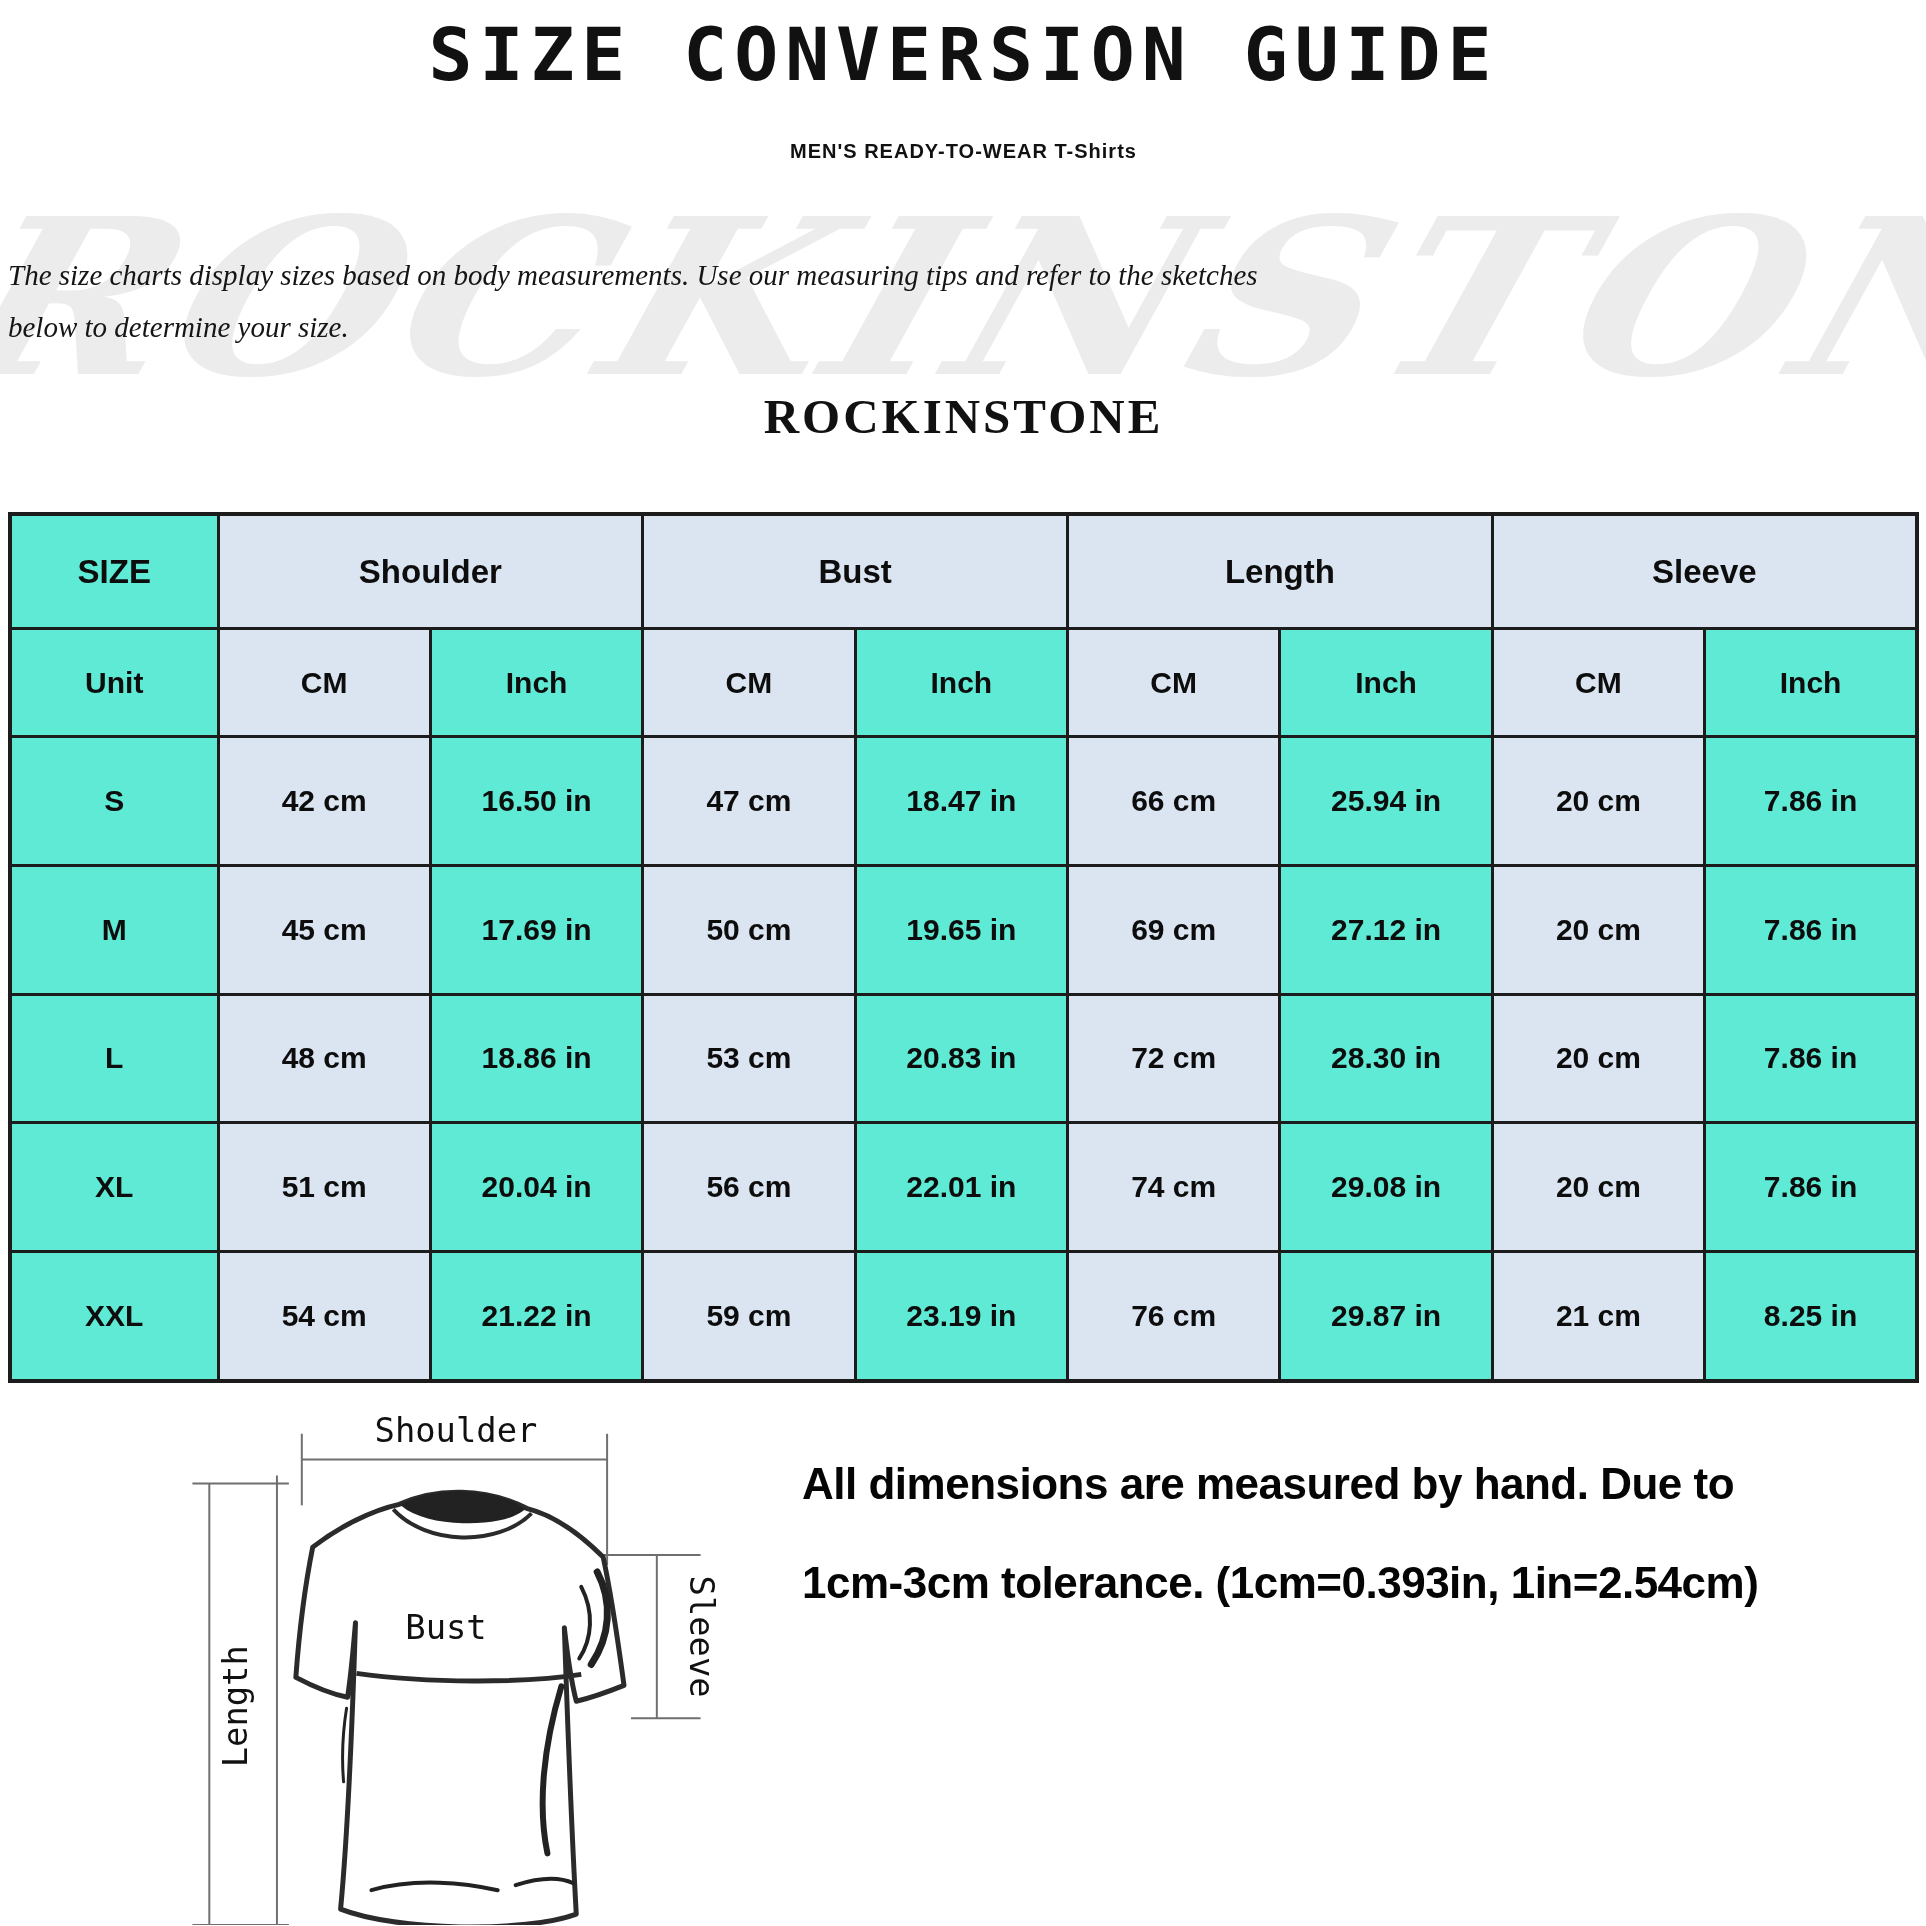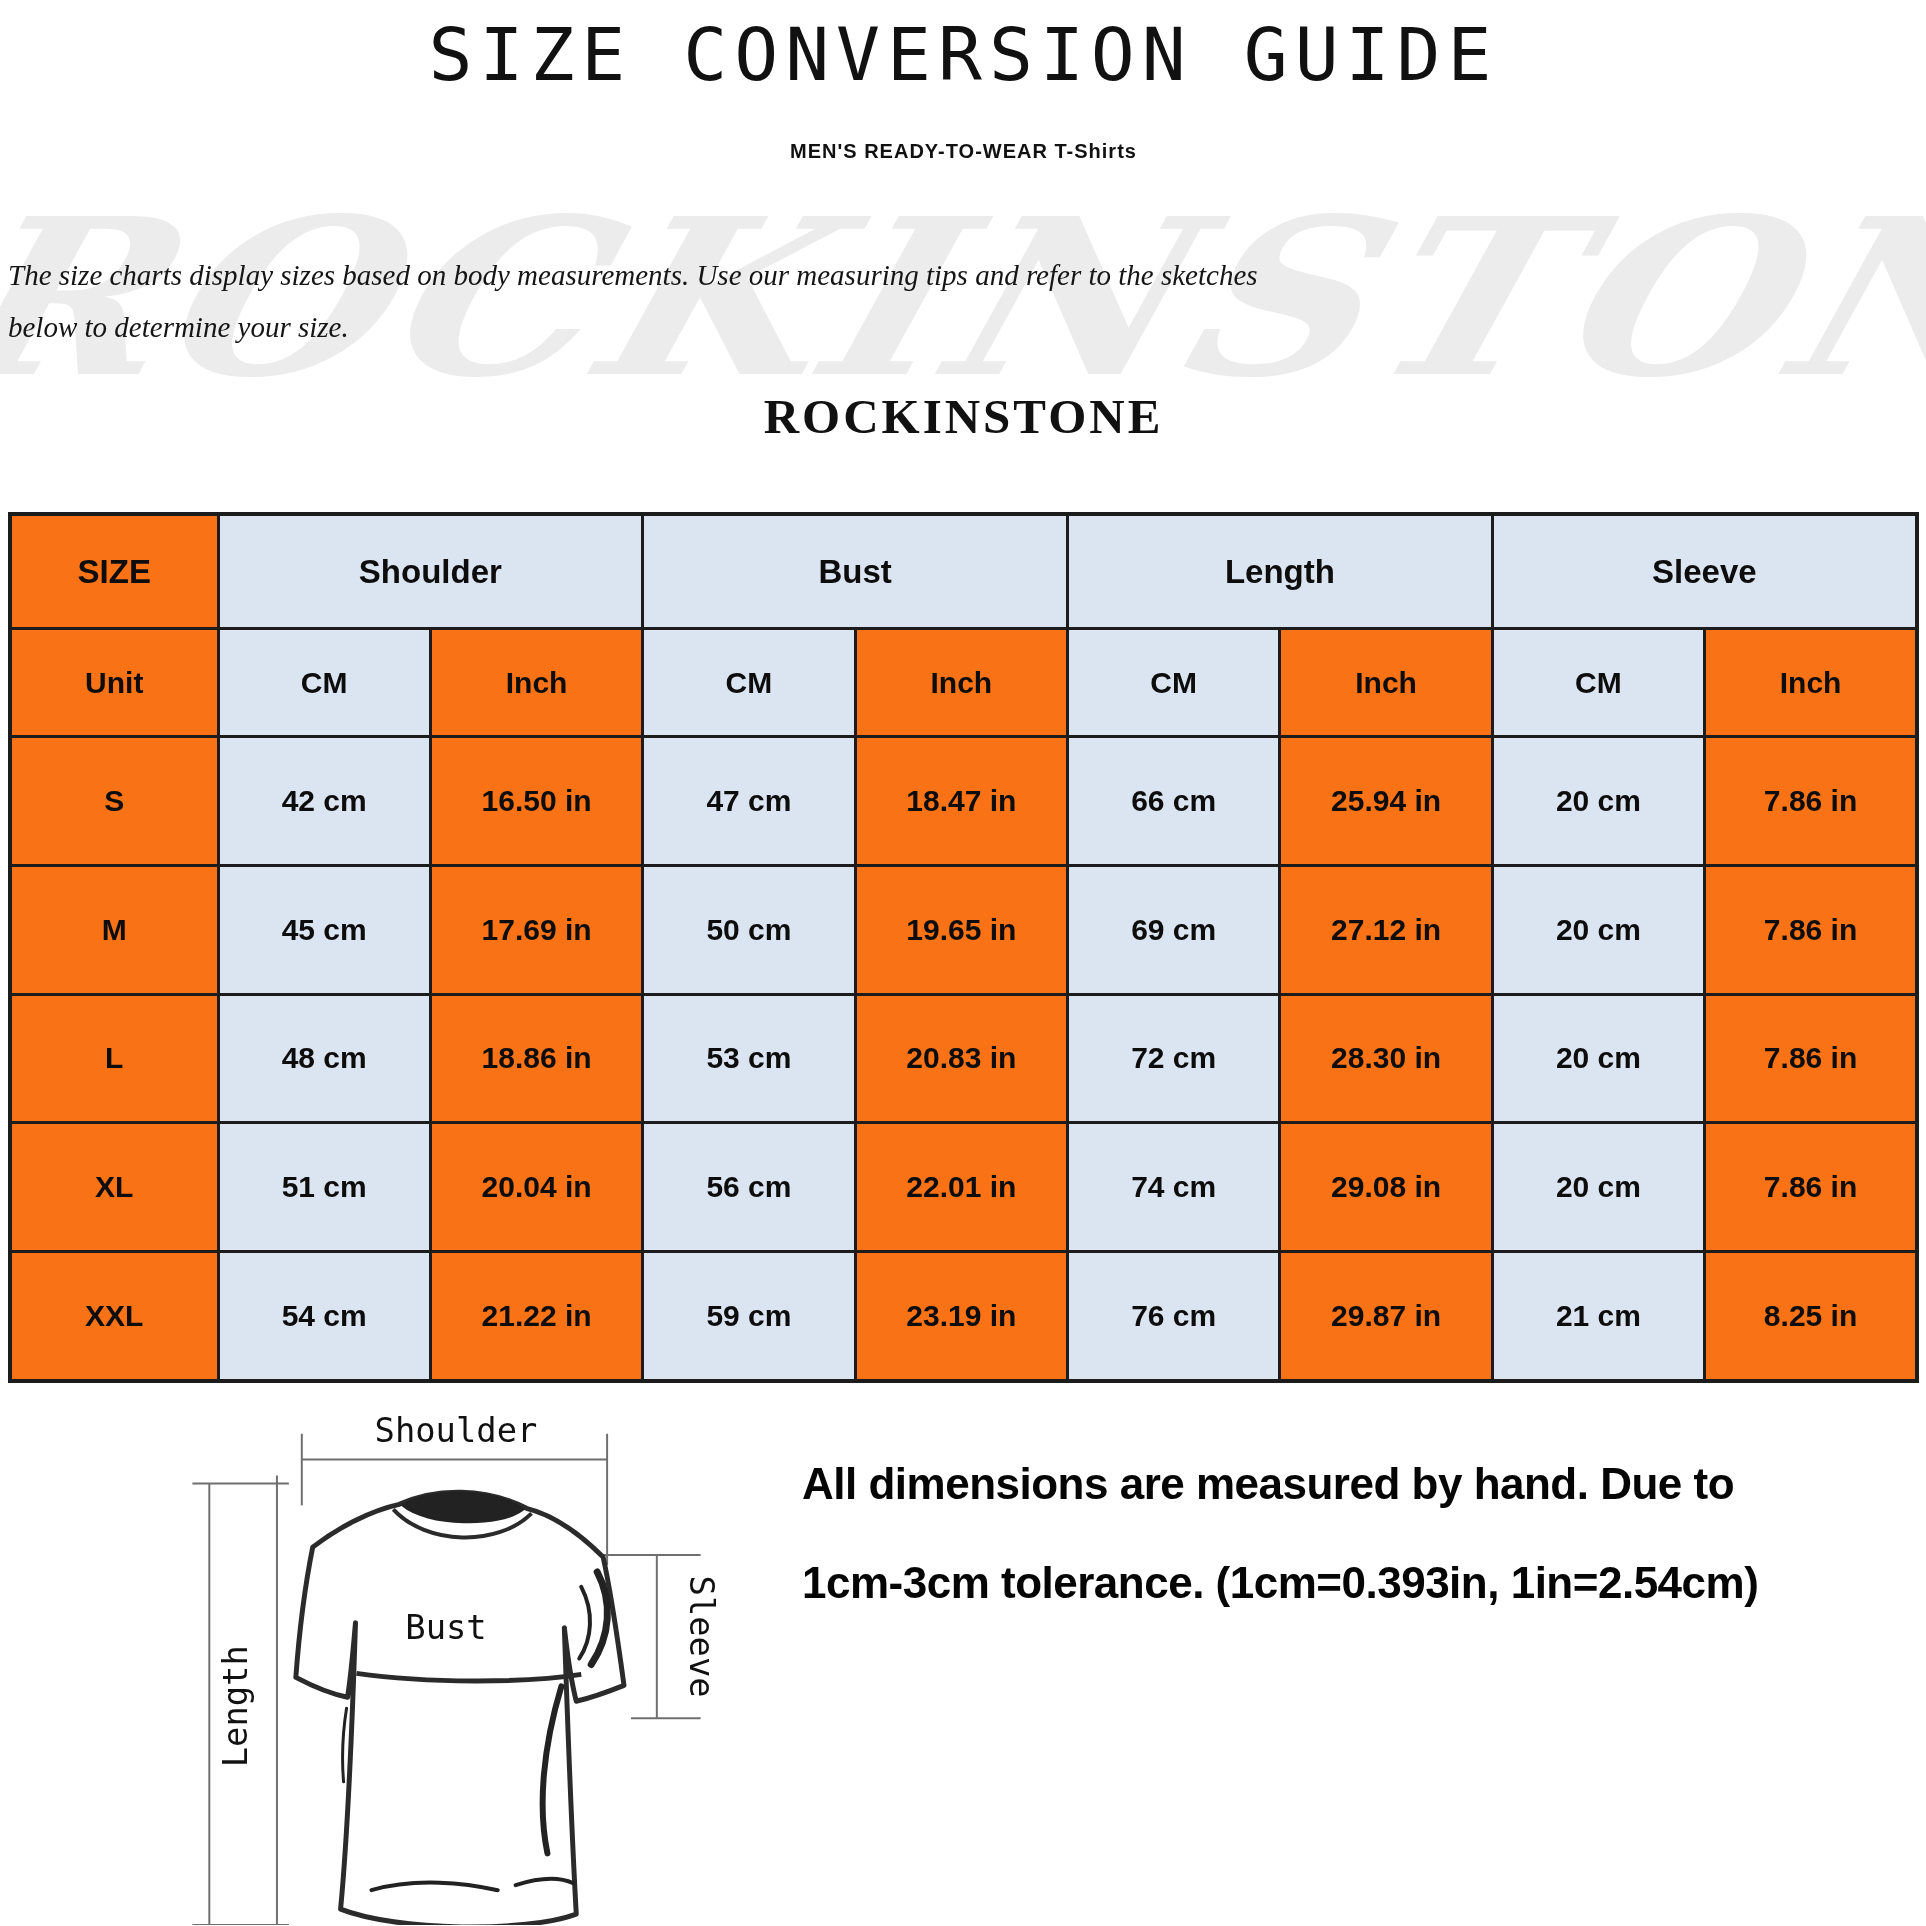--- a/index.html
+++ b/index.html
@@ -10,21 +10,21 @@
   
   .watermark{
     position:absolute;top:149px;left:-30px;width:1986px;text-align:center;
     font-family:"DejaVu Serif",serif;font-style:italic;font-weight:bold;
     font-size:252px;letter-spacing:6px;color:#ececec;white-space:nowrap;
     transform:skewX(-18deg) scaleY(.86);z-index:0;user-select:none;
   }
   
   .title{
     position:absolute;top:12px;left:0;width:100%;text-align:center;
-    font-family:"DejaVu Sans Mono",monospace;font-weight:400;
+    font-family:"DejaVu Sans Mono",monospace;font-weight:700;
     font-size:73px;letter-spacing:7px;white-space:nowrap;z-index:2;
   }
   .subtitle{
     position:absolute;top:140px;left:0;width:100%;text-align:center;
     font-size:20px;font-weight:700;letter-spacing:1px;z-index:2;
   }
   .subtitle .sub2{font-weight:800;}
   .desc{
     position:absolute;top:249px;left:8px;width:100%;text-align:left;
     font-family:"Liberation Serif",serif;font-style:italic;
@@ -42,21 +42,21 @@
     border:4px solid #1c1c1c;
   }
   .size-table th,.size-table td{
     border:3px solid #1c1c1c;text-align:center;vertical-align:middle;
     font-weight:700;color:#0d0d0d;padding:0;
   }
   .size-table .group-row th{font-size:33px;height:111px;}
   .size-table .unit-row th{font-size:30px;height:105px;}
   .size-table tbody td,.size-table tbody th{font-size:30px;height:109px;}
   .blue{background:#dbe5f1;}
-  .white{background:#f97316;}
+  .white{background:#5eead4;}
   col.c-size{width:208px;}
   
   .sketch{position:absolute;left:147px;top:1388px;width:598px;height:537px;z-index:2;}
   .sketch text{
     font-family:"DejaVu Sans Mono",monospace;font-size:34px;fill:#111;
   }
   .note{position:absolute;left:802px;top:1434px;width:1059px;z-index:2;}
   .note div{
     font-weight:700;font-size:44px;line-height:99px;white-space:nowrap;
     letter-spacing:-0.5px;color:#050505;

